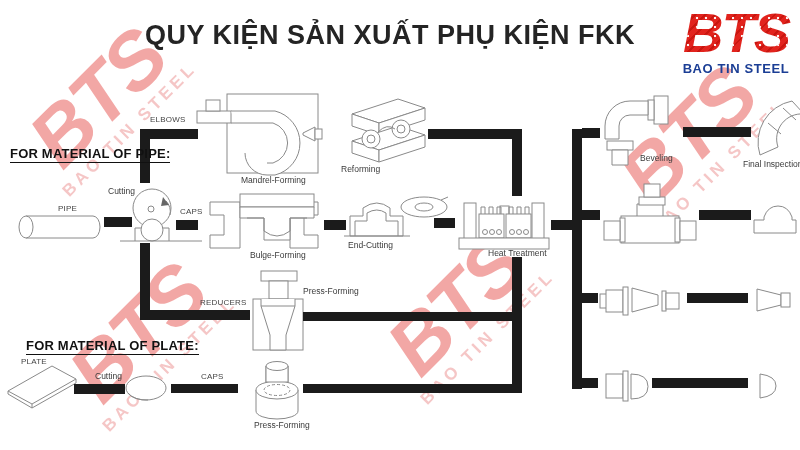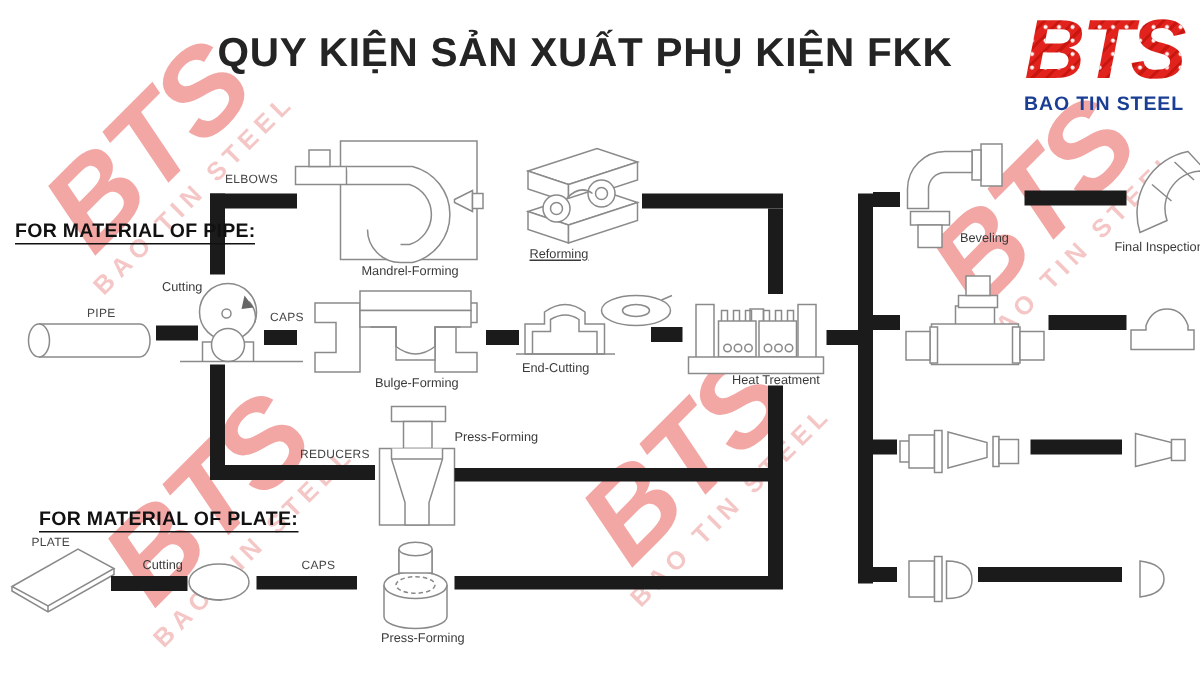--- a/index.html
+++ b/index.html
@@ -249,21 +249,21 @@
 
   <div class="hdr" style="left:10px;top:146px;">FOR MATERIAL OF PIPE:</div>
   <div class="hdr" style="left:10px;top:338px;margin-left:16px;">FOR MATERIAL OF PLATE:</div>
 
   <span class="lbl caps" style="left:58px;top:204px;">PIPE</span>
   <span class="lbl" style="left:108px;top:186px;">Cutting</span>
   <span class="lbl caps" style="left:150px;top:115px;">ELBOWS</span>
   <span class="lbl caps" style="left:180px;top:207px;">CAPS</span>
   <span class="lbl caps" style="left:180px;top:298px;padding-left:20px;">REDUCERS</span>
   <span class="lbl" style="left:241px;top:175px;">Mandrel-Forming</span>
-  <span class="lbl" style="left:353px;top:164px;text-decoration:underline;">Reforming</span>
+  <span class="lbl" style="left:341px;top:164px;">Reforming</span>
   <span class="lbl" style="left:250px;top:250px;text-align:center;">Bulge-Forming</span>
   <span class="lbl" style="left:348px;top:240px;">End-Cutting</span>
   <span class="lbl" style="left:303px;top:286px;">Press-Forming</span>
   <span class="lbl" style="left:488px;top:248px;">Heat Treatment</span>
   <span class="lbl" style="left:640px;top:153px;">Beveling</span>
   <span class="lbl" style="left:743px;top:159px;">Final Inspection</span>
   <span class="lbl caps" style="left:21px;top:357px;">PLATE</span>
   <span class="lbl" style="left:95px;top:371px;">Cutting</span>
   <span class="lbl caps" style="left:201px;top:372px;">CAPS</span>
   <span class="lbl" style="left:254px;top:420px;">Press-Forming</span>

